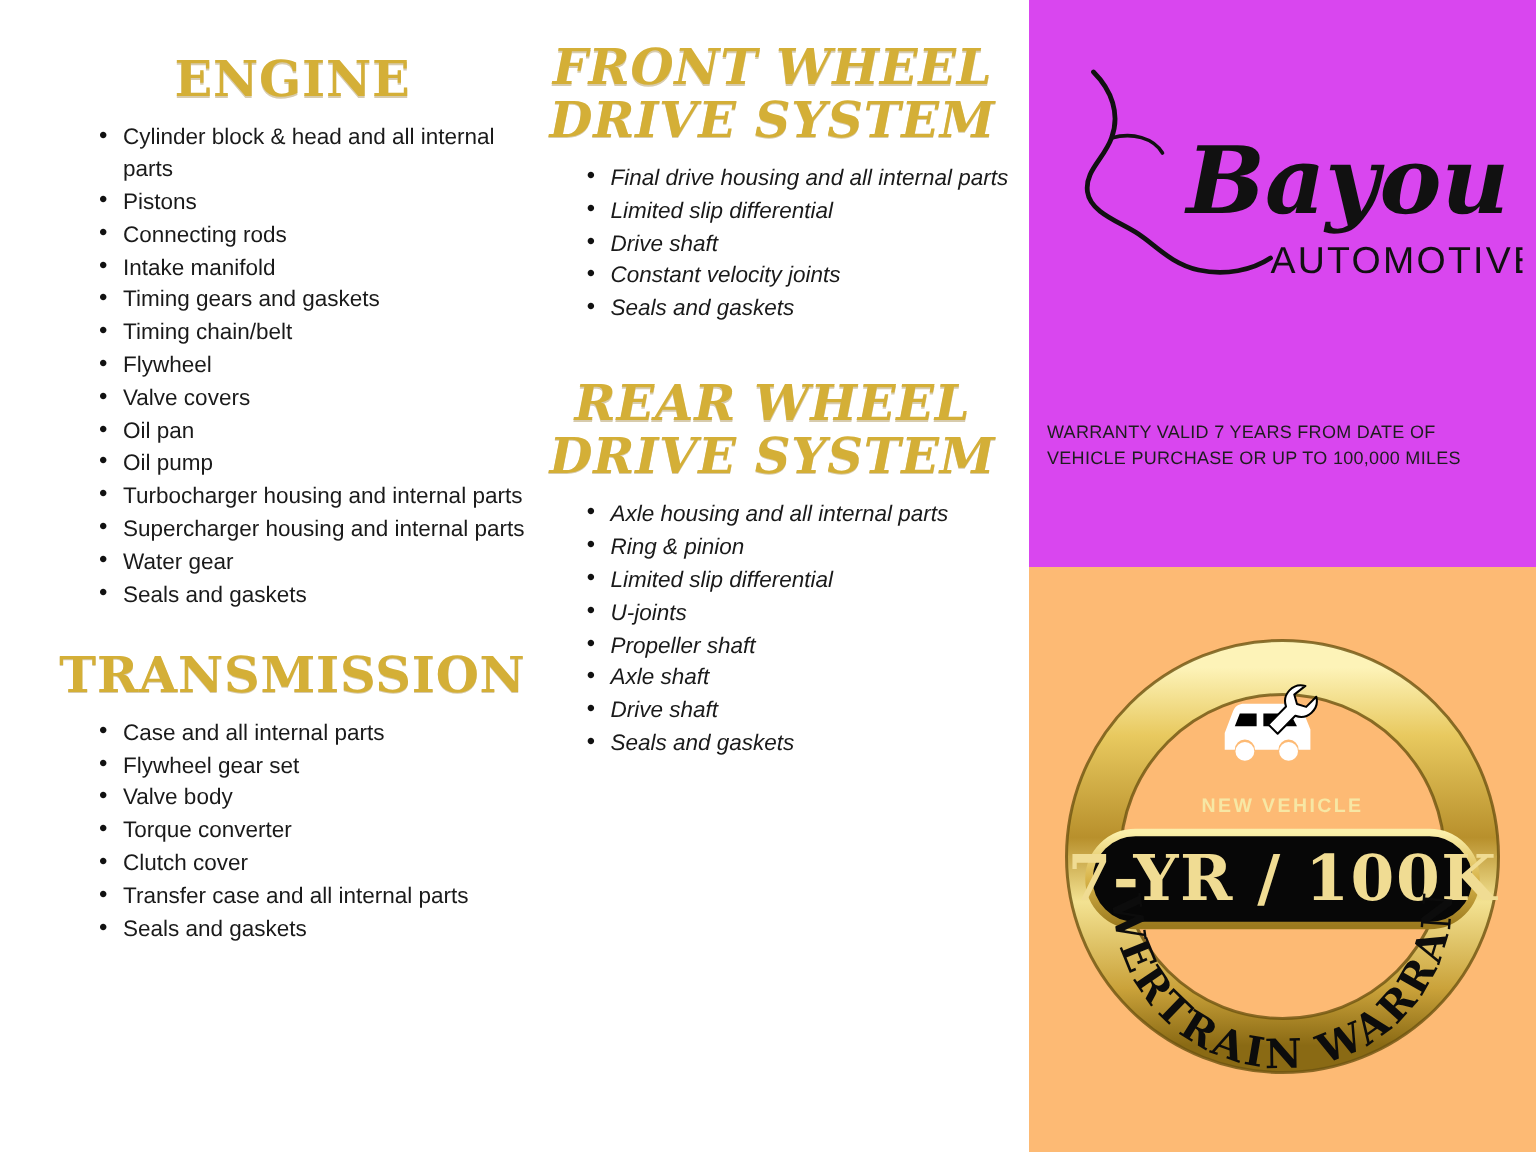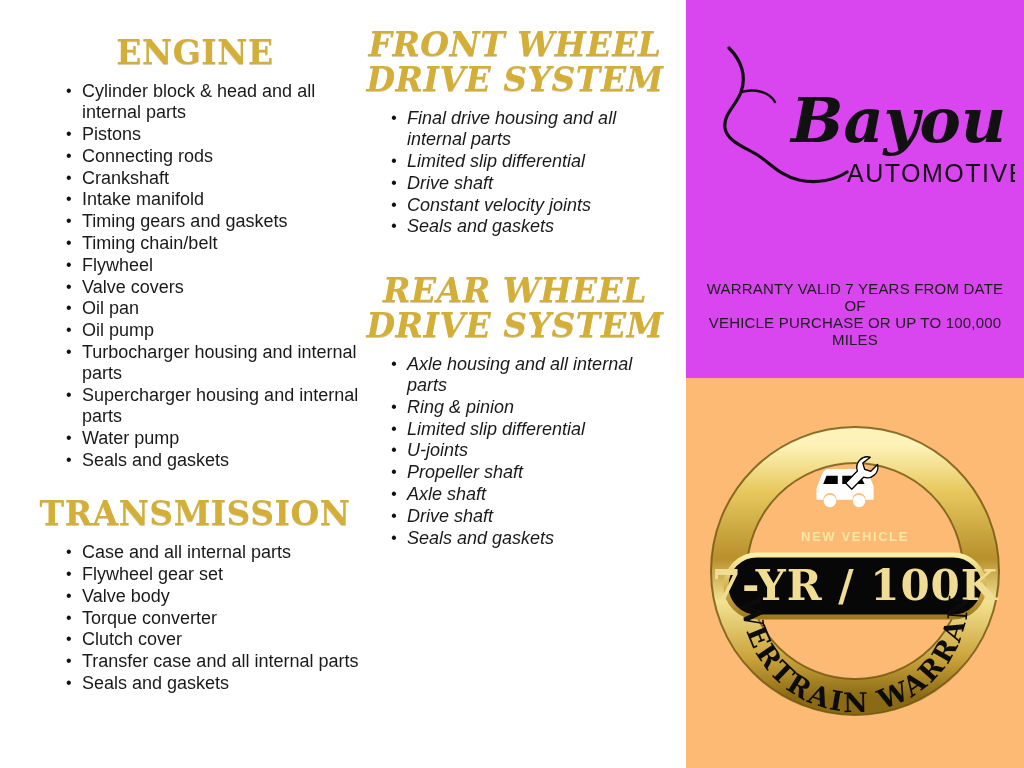--- a/index.html
+++ b/index.html
@@ -45,21 +45,21 @@
   .col-left .section-title.transmission { margin-top: 26px; }
   .col-right .section-title.rear { margin-top: 36px; }
 
   ul.items {
     margin: 0 0 0 0;
     padding: 0 0 0 36px;
     list-style: none;
   }
   ul.items li {
     position: relative;
-    font-size: 18px;
+    font-size: 15px;
     line-height: 21.3px;
     color: #1a1a1a;
     margin: 0 0 0.5px 0;
     padding-left: 16px;
   }
   ul.items li::before {
     content: "\2022";
     position: absolute;
     left: 0; top: -1px;
     font-size: 16px;
@@ -77,22 +77,21 @@
     position: absolute;
     top: 30px; left: 0; right: 0;
     height: 190px;
   }
   .logo-svg { display: block; margin: 0 auto; }
 
   .warranty-note {
     position: absolute;
     left: 12px; right: 12px;
     top: 280px;
-    text-align: center;
-    font-size: 15px;
+    font-size: 12px;
     line-height: 17px;
     color: #1d1d1d;
     letter-spacing: 0.2px;
   }
 
   .right-bottom {
     position: absolute;
     top: 378px; left: 686px;
     width: 338px; height: 390px;
     background: #fdba74;
@@ -111,31 +110,30 @@
 
   <div class="columns">
 
     <div class="col col-left">
 
       <h2 class="section-title engine">ENGINE</h2>
       <ul class="items">
         <li>Cylinder block &amp; head and all internal parts</li>
         <li>Pistons</li>
         <li>Connecting rods</li>
-        <li>Crankshaft</li>
         <li>Intake manifold</li>
         <li>Timing gears and gaskets</li>
         <li>Timing chain/belt</li>
         <li>Flywheel</li>
         <li>Valve covers</li>
         <li>Oil pan</li>
         <li>Oil pump</li>
         <li>Turbocharger housing and internal parts</li>
         <li>Supercharger housing and internal parts</li>
-        <li>Water pump</li>
+        <li>Water gear</li>
         <li>Seals and gaskets</li>
       </ul>
 
       <h2 class="section-title transmission">TRANSMISSION</h2>
       <ul class="items">
         <li>Case and all internal parts</li>
         <li>Flywheel gear set</li>
         <li>Valve body</li>
         <li>Torque converter</li>
         <li>Clutch cover</li>

